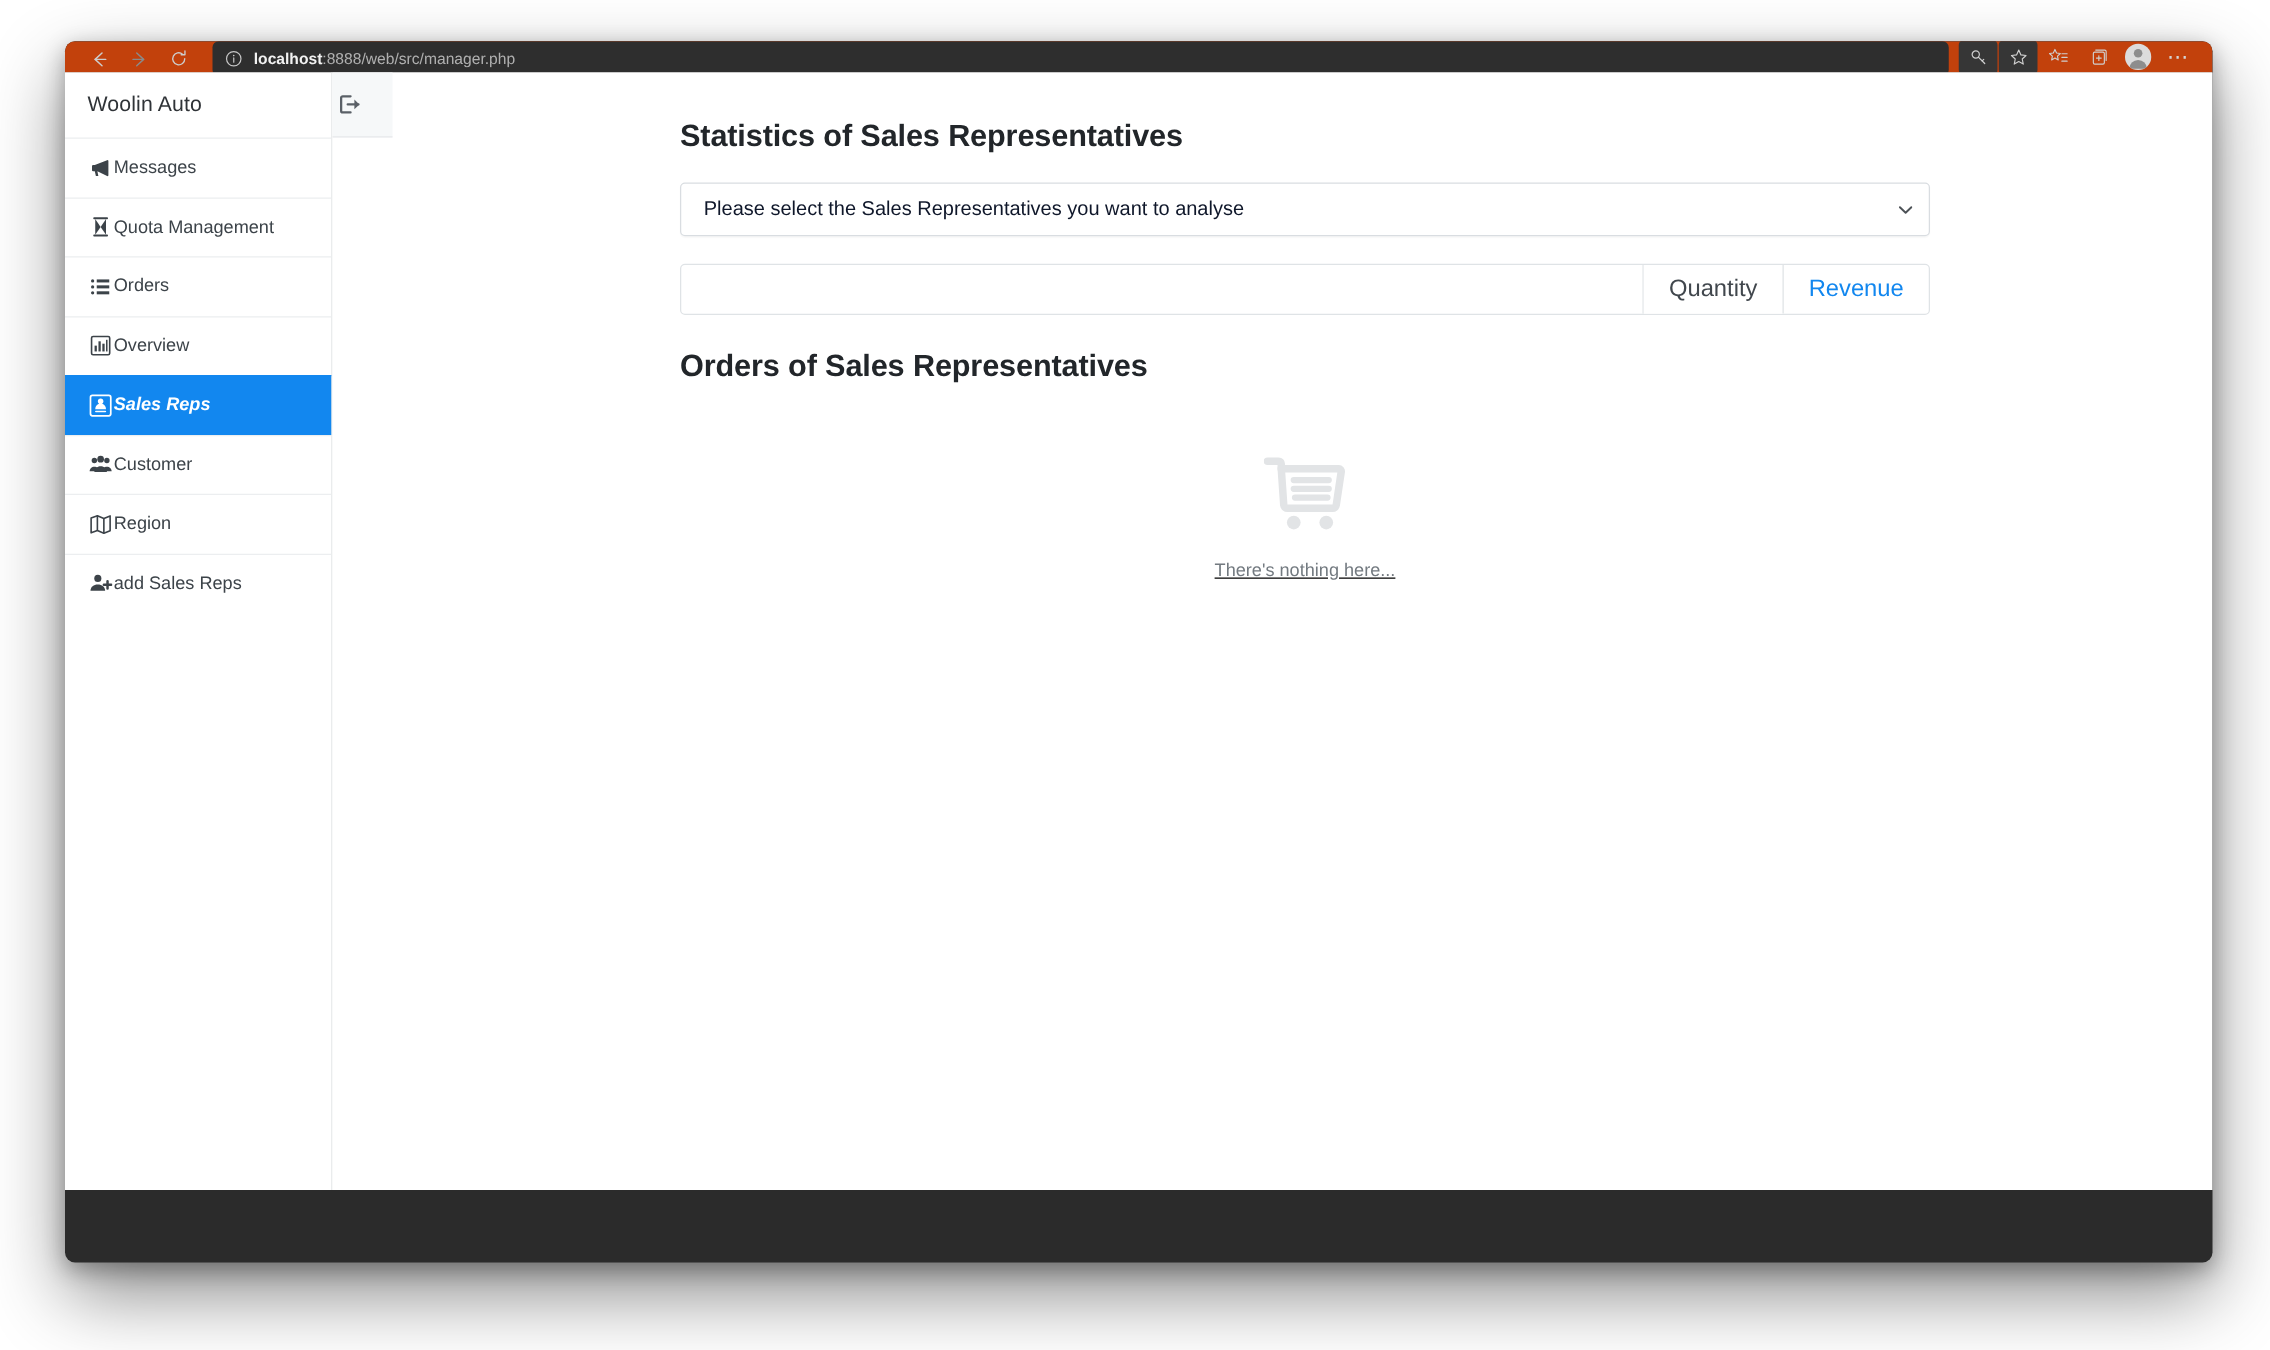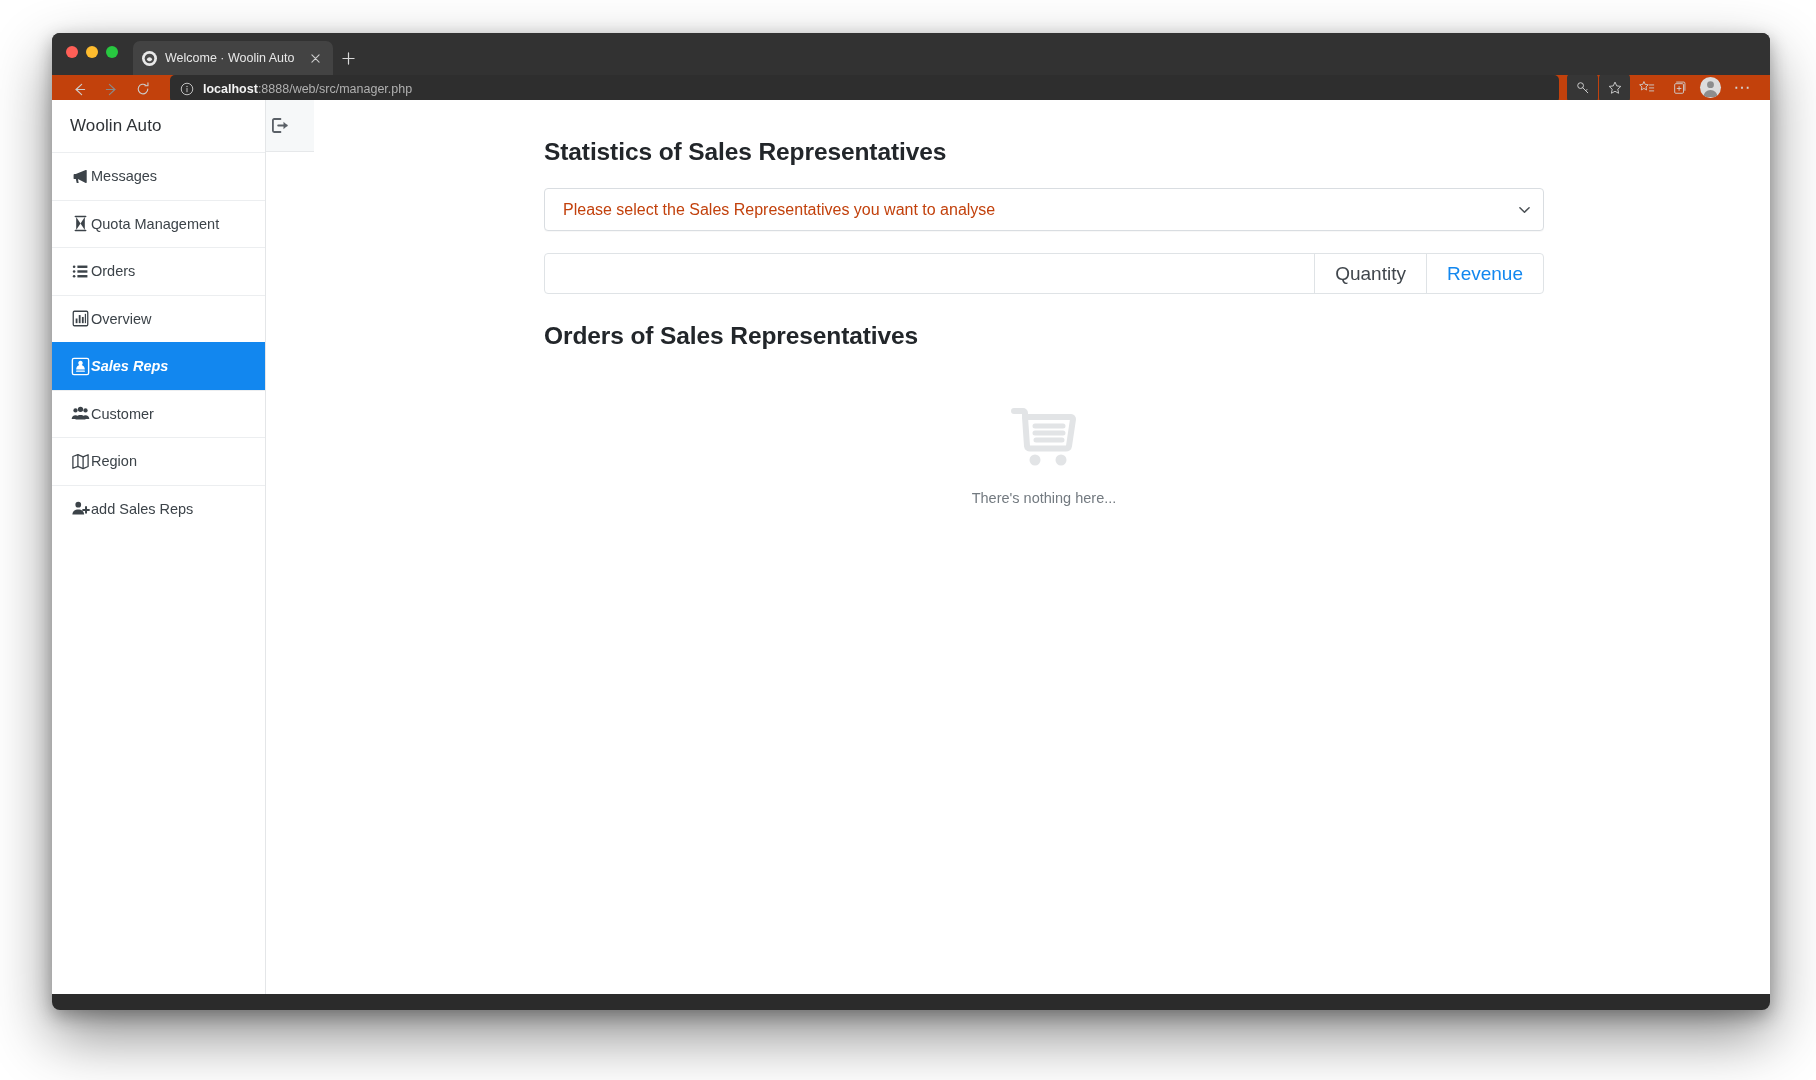--- a/index.html
+++ b/index.html
@@ -226,21 +226,21 @@
     border: 1px solid #d9dde1;
     border-radius: 4px;
     background: #ffffff;
     display: flex;
     align-items: center;
     padding: 0 34px 0 18px;
     box-shadow: 0 1px 1px rgba(16,22,26,0.03);
   }
   .select-value {
     font-size: 16px;
-    color: #c2410c;
+    color: #0f172a;
     white-space: nowrap;
     overflow: hidden;
     text-overflow: ellipsis;
   }
   .select-chevron {
     position: absolute;
     right: 13px; top: 50%;
     transform: translateY(-50%);
     color: #4d5257;
     display: flex;
@@ -274,60 +274,33 @@
     background: #ffffff;
     border-right: 1px solid #dfe3e6;
   }
 
   .empty-state {
     margin-top: 56px;
     display: flex;
     flex-direction: column;
     align-items: center;
     gap: 18px;
+    text-decoration: underline;
   }
   .empty-icon { color: #e2e4e6; display: block; }
   .empty-text {
     font-size: 14.5px;
     color: #737a80;
   }
 </style>
 </head>
 <body>
 
 <div class="window">
 
-  <div class="tabstrip">
-    <div class="traffic">
-      <div class="dot red"></div>
-      <div class="dot yellow"></div>
-      <div class="dot green"></div>
-    </div>
-
-    <div class="tab">
-      <span class="favicon">
-        <svg width="11" height="11" viewBox="0 0 16 16">
-            <circle cx="8" cy="8" r="7" fill="#4a4a4a"></circle>
-            <path d="M4 9c1-2 2.5-3 4-3s3 1 4 3c-1 2-2.5 3-4 3s-3-1-4-3z" fill="#e9e9e9"></path>
-          </svg>
-      </span>
-      <span class="tab-title">Welcome · Woolin Auto</span>
-      <span class="tab-close">
-        <svg width="9" height="9" viewBox="0 0 10 10">
-            <path d="M1 1 L9 9 M9 1 L1 9" stroke="currentColor" stroke-width="1.2" fill="none" stroke-linecap="round"></path>
-          </svg>
-      </span>
-    </div>
-
-    <div class="newtab">
-      <svg width="13" height="13" viewBox="0 0 14 14">
-          <path d="M7 1 V13 M1 7 H13" stroke="currentColor" stroke-width="1.3" stroke-linecap="round"></path>
-        </svg>
-    </div>
-  </div>
 
   <div class="toolbar">
     <div class="navbtn">
       <svg width="17" height="17" viewBox="0 0 20 20">
           <path d="M12.5 4 L6 10 L12.5 16" stroke="currentColor" stroke-width="1.35" fill="none" stroke-linecap="round" stroke-linejoin="round"></path>
           <path d="M6 10 H16" stroke="currentColor" stroke-width="1.35" stroke-linecap="round"></path>
         </svg>
     </div>
     <div class="navbtn disabled">
       <svg width="17" height="17" viewBox="0 0 20 20">

